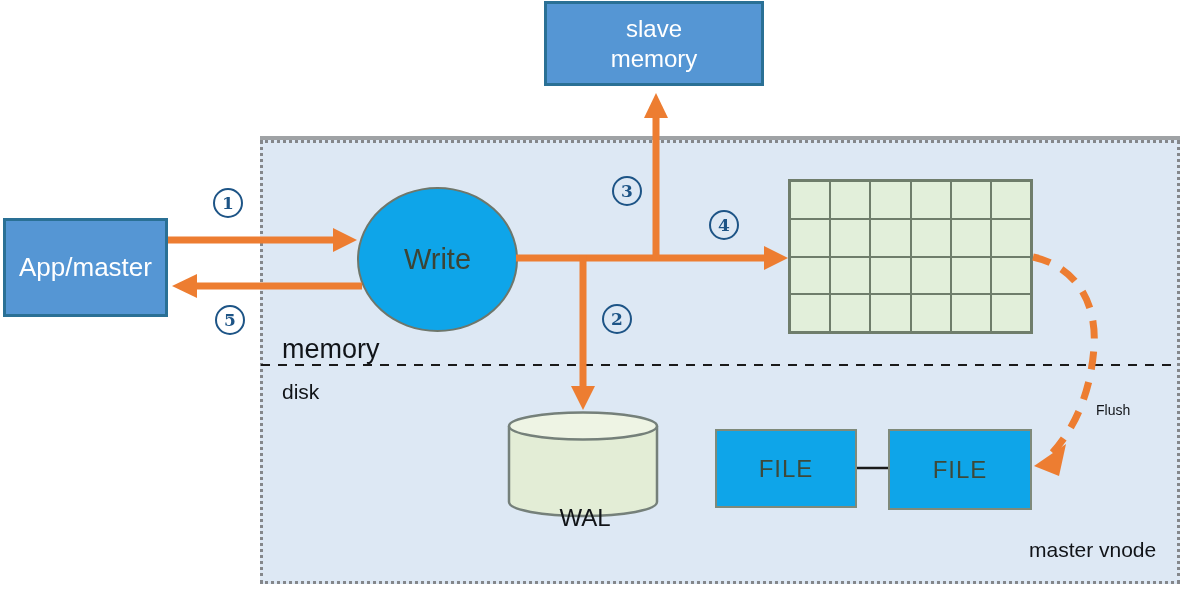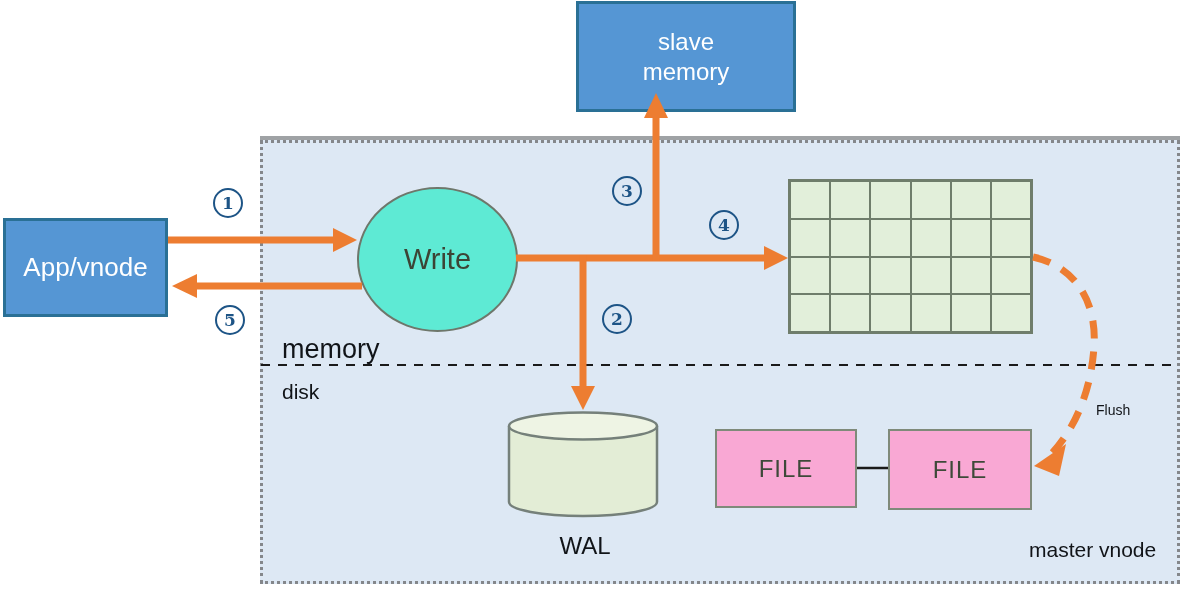--- a/index.html
+++ b/index.html
@@ -13,62 +13,62 @@
   .vnode-container::before{ 
     content:'';position:absolute;left:-3px;right:-3px;top:-7px;height:4px;background:#9FA2A5;
   }
 
   
   .blue-node{
     position:absolute;box-sizing:border-box;background:#5596D4;border:3px solid #2A7095;
     color:#ffffff;display:flex;flex-direction:column;align-items:center;justify-content:center;
     text-align:center;z-index:4;
   }
-  #slave-vnode{left:544px;top:1px;width:220px;height:111px;font-size:24px;line-height:1.25;margin-left:32px;}
+  #slave-vnode{left:544px;top:1px;width:220px;height:85px;font-size:24px;line-height:1.25;}
   #app-taosc{left:3px;top:218px;width:165px;height:99px;font-size:26px;}
 
   
   #write-ellipse{
     position:absolute;left:357px;top:187px;width:161px;height:145px;box-sizing:border-box;
-    background:#5eead4;border:2.5px solid #6E776B;border-radius:50%;
+    background:#0ea5e9;border:2.5px solid #6E776B;border-radius:50%;
     display:flex;align-items:center;justify-content:center;
     font-size:29px;color:#3C4435;z-index:3;
   }
 
   
   #mem-grid{
     position:absolute;left:788px;top:179px;width:245px;height:155px;box-sizing:border-box;
     display:grid;grid-template-columns:repeat(6,1fr);grid-template-rows:repeat(4,1fr);
     background:#E2EFDA;border:2px solid #6F7D6B;z-index:3;
   }
   #mem-grid .cell{border:1px solid #6F7D6B;}
 
   
   .file-node{
-    position:absolute;box-sizing:border-box;background:#f9a8d4;border:2px solid #7F8A7A;
+    position:absolute;box-sizing:border-box;background:#0ea5e9;border:2px solid #7F8A7A;
     display:flex;align-items:center;justify-content:center;
     font-size:24px;letter-spacing:1px;color:#3E4939;z-index:3;
   }
   #file-left{left:715px;top:429px;width:142px;height:79px;}
   #file-right{left:888px;top:429px;width:144px;height:81px;}
 
   
   #wal-cylinder{position:absolute;left:506px;top:410px;z-index:3;}
 
   
   #mem-disk-divider{
     position:absolute;left:261px;top:364px;width:917px;height:2px;z-index:2;
     background:repeating-linear-gradient(90deg,#1a1a1a 0 9px,transparent 9px 17px);
   }
 
   
   .lbl{position:absolute;color:#111418;z-index:6;white-space:nowrap;}
   #lbl-memory{left:282px;top:334px;font-size:27px;}
   #lbl-disk{left:282px;top:380px;font-size:21px;}
-  #lbl-wal{left:540px;top:532px;width:90px;text-align:center;font-size:24px;}
+  #lbl-wal{left:540px;top:504px;width:90px;text-align:center;font-size:24px;}
   #lbl-flush{left:1096px;top:402px;font-size:14px;}
   #lbl-master{left:1005px;top:538px;font-size:21px;z-index:7;margin-left:24px;}
   #watermark{
     position:absolute;left:1000px;top:551px;font-size:18px;z-index:6;
     color:rgba(145,152,158,0.62);letter-spacing:1px;white-space:nowrap;
   }
 
   
   .step-badge{
     position:absolute;width:30px;height:30px;box-sizing:border-box;border:2.5px solid #1D5486;
@@ -91,21 +91,21 @@
 
   <div class="vnode-container"></div>
 
   <div id="mem-disk-divider"></div>
 
   <div id="slave-vnode" class="blue-node">
     <span>slave</span>
     <span>memory</span>
   </div>
   <div id="app-taosc" class="blue-node">
-    <span>App/vnode</span>
+    <span>App/master</span>
   </div>
 
   <div id="write-ellipse">
     <span>Write</span>
   </div>
 
   <div id="mem-grid">
       <div class="cell"></div>
       <div class="cell"></div>
       <div class="cell"></div>

